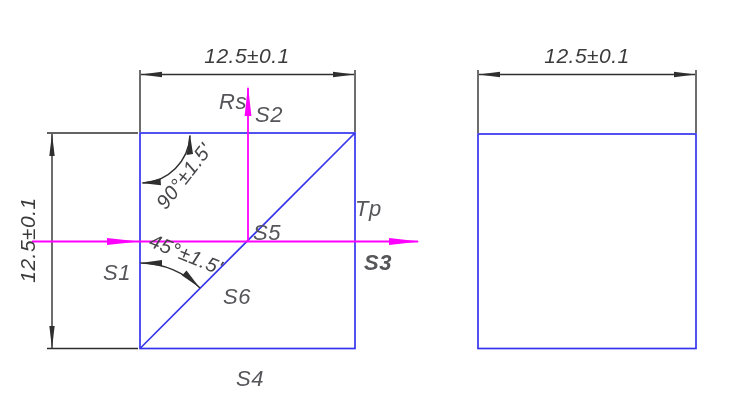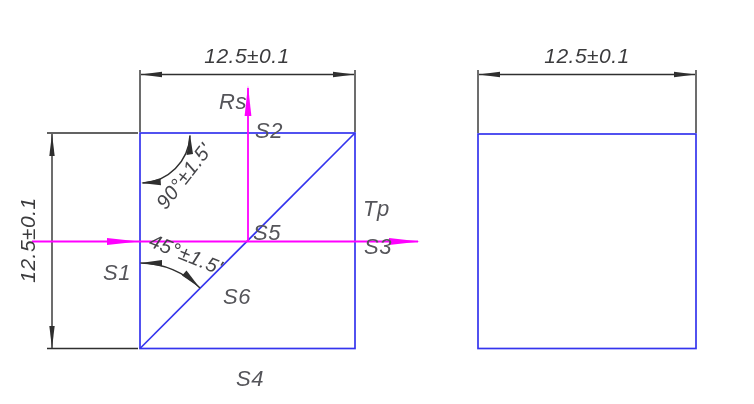--- a/index.html
+++ b/index.html
@@ -82,27 +82,27 @@
   <div class="txt cad dim" style="left:587px;top:45px;transform:translateX(-50%);">12.5±0.1</div>
 
   <div class="txt cad dim center-rot" style="left:27px;top:240px;transform:translate(-50%,-50%) rotate(-90deg);">12.5±0.1</div>
 
   <div class="txt cad angle center-rot" style="left:184px;top:176px;transform:translate(-50%,-50%) rotate(-52deg);">90°±1.5'</div>
 
   <div class="txt cad angle center-rot" style="left:186px;top:254px;transform:translate(-50%,-50%) rotate(22deg);">45°±1.5'</div>
 
   <div class="txt cad lbl" style="left:211px;top:91px;margin-left:8px;">Rs</div>
 
-  <div class="txt cad lbl" style="left:363px;top:198px;">Tp</div>
+  <div class="txt cad lbl" style="left:355px;top:198px;">Tp</div>
 
   <div class="txt cad lbl" style="left:103px;top:262px;">S1</div>
 
-  <div class="txt cad lbl" style="left:255px;top:120px;">S2</div>
+  <div class="txt cad lbl" style="left:255px;top:104px;">S2</div>
 
-  <div class="txt cad lbl" style="left:364px;top:236px;">S3</div>
+  <div class="txt cad lbl" style="left:364px;top:252px;font-weight:bold;">S3</div>
 
   <div class="txt cad lbl" style="left:224px;top:368px;margin-left:12px;">S4</div>
 
   <div class="txt cad lbl" style="left:253px;top:178px;margin-top:44px;">S5</div>
 
   <div class="txt cad lbl" style="left:223px;top:286px;">S6</div>
 
 
 </div>
 

